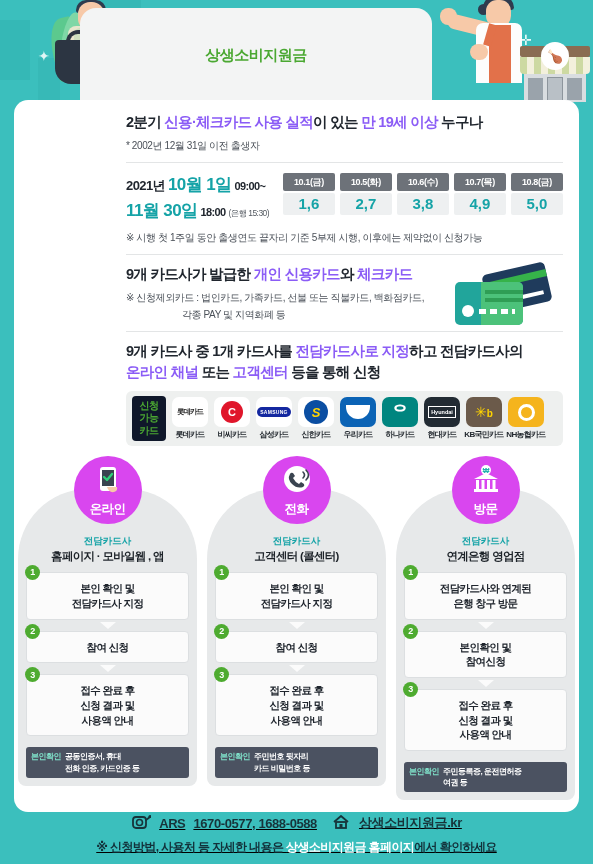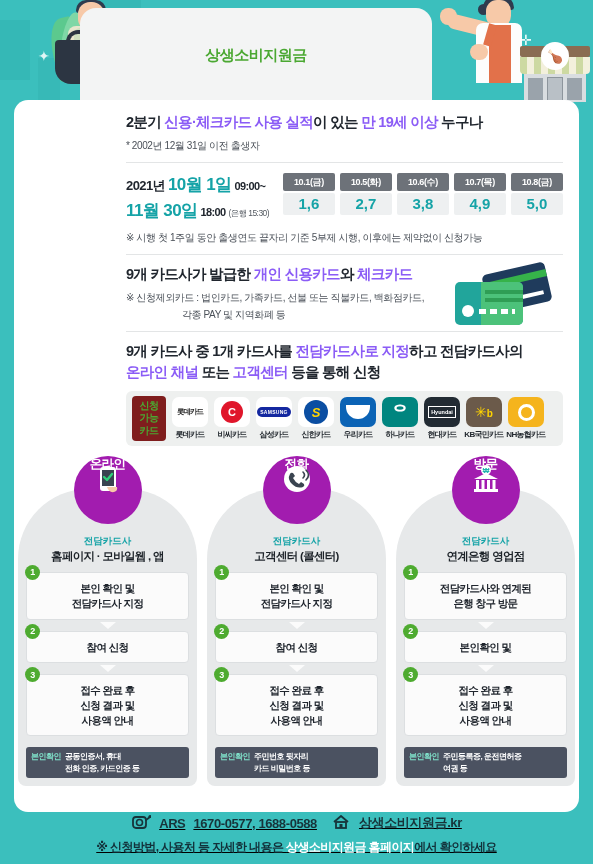--- a/index.html
+++ b/index.html
@@ -131,36 +131,36 @@
   .cc-front .g1{ position:absolute; left:26px; top:0; width:42px; height:43px; background:#4cc27a;}
   .cc-front .g2{ position:absolute; left:30px; top:8px; width:38px; height:4px; background:#2f9e55;}
   .cc-front .g3{ position:absolute; left:30px; top:16px; width:38px; height:4px; background:#2f9e55;}
   .cc-front .chip{ position:absolute; left:7px; bottom:8px; width:12px; height:12px; background:#fff; border-radius:50%;}
   .cc-front .dots{ position:absolute; left:24px; bottom:11px; width:36px; height:5px;
                    background: repeating-linear-gradient(90deg,#fff 0 7px,transparent 7px 11px);}
 
   
   .brands { background:#eef0ef; border-radius:6px; margin:8px 0 0 0; padding:5px 6px;
             display:flex; align-items:center; gap:4px; }
-  .brands-label { width:34px; background:#7f1d1d; border-radius:4px; color:#4ba832;
+  .brands-label { width:34px; background:#0f172a; border-radius:4px; color:#4ba832;
                   font-size:10px; font-weight:bold; text-align:center; letter-spacing:-.5px;
                   padding:4px 0; line-height:1.25; }
   .brand { width:40px; text-align:center; }
   .brand-logo { width:36px; height:30px; border-radius:7px; margin:0 auto;
                 display:flex; align-items:center; justify-content:center; overflow:hidden; }
   .brand-name { font-size:8px; color:#23292f; font-weight:bold; margin-top:2px; letter-spacing:-.7px; white-space:nowrap;}
 
   
   .channels { display:flex; gap:10px; margin-top:10px; padding:0 4px; }
   .channel { flex:1; position:relative; }
   .ch-body { background:#e7e9ea; border-radius:70px 70px 8px 8px; padding:44px 8px 8px;
              margin-top:33px; }
   .ch-circle { position:absolute; left:50%; top:0; transform:translateX(-50%);
-               width:68px; height:68px; border-radius:50%; background:#a21caf;
-               display:flex; flex-direction:column; align-items:center; 
+               width:68px; height:68px; border-radius:50%; background:#d946ef;
+               display:flex; flex-direction:column; align-items:center; justify-content:flex-end;
                padding-bottom:6px; z-index:3; }
   .ch-icon { position:absolute; top:8px; left:50%; transform:translateX(-50%); }
   .ch-name { color:#fff; font-size:12.5px; font-weight:bold; letter-spacing:-.6px; }
   .ch-sub1 { text-align:center; color:#15a3a7; font-size:9.5px; font-weight:bold; margin-top:2px;}
   .ch-sub2 { text-align:center; color:#1d2329; font-size:11.5px; font-weight:bold;
              letter-spacing:-.7px; margin:1px 0 8px; white-space:nowrap;}
   .step { position:relative; background:#fbfbfb; border:1px solid #dcdfe1; border-radius:4px;
           padding:8px 4px; text-align:center; font-size:10.5px; font-weight:bold; color:#20262e;
           letter-spacing:-.6px; line-height:1.4; margin-bottom:11px; }
   .step:last-of-type { margin-bottom:6px; }
@@ -492,20 +492,21 @@
             <div>
               <div>전담카드사와 연계된</div>
               <div>은행 창구 방문</div>
             </div>
             <div class="arrow"></div>
           </div>
           <div class="step">
             <div class="step-num">2</div>
             <div>
               <div>본인확인 및</div>
+              <div>참여신청</div>
             </div>
             <div class="arrow"></div>
           </div>
           <div class="step">
             <div class="step-num">3</div>
             <div>
               <div>접수 완료 후</div>
               <div>신청 결과 및</div>
               <div>사용액 안내</div>
             </div>

